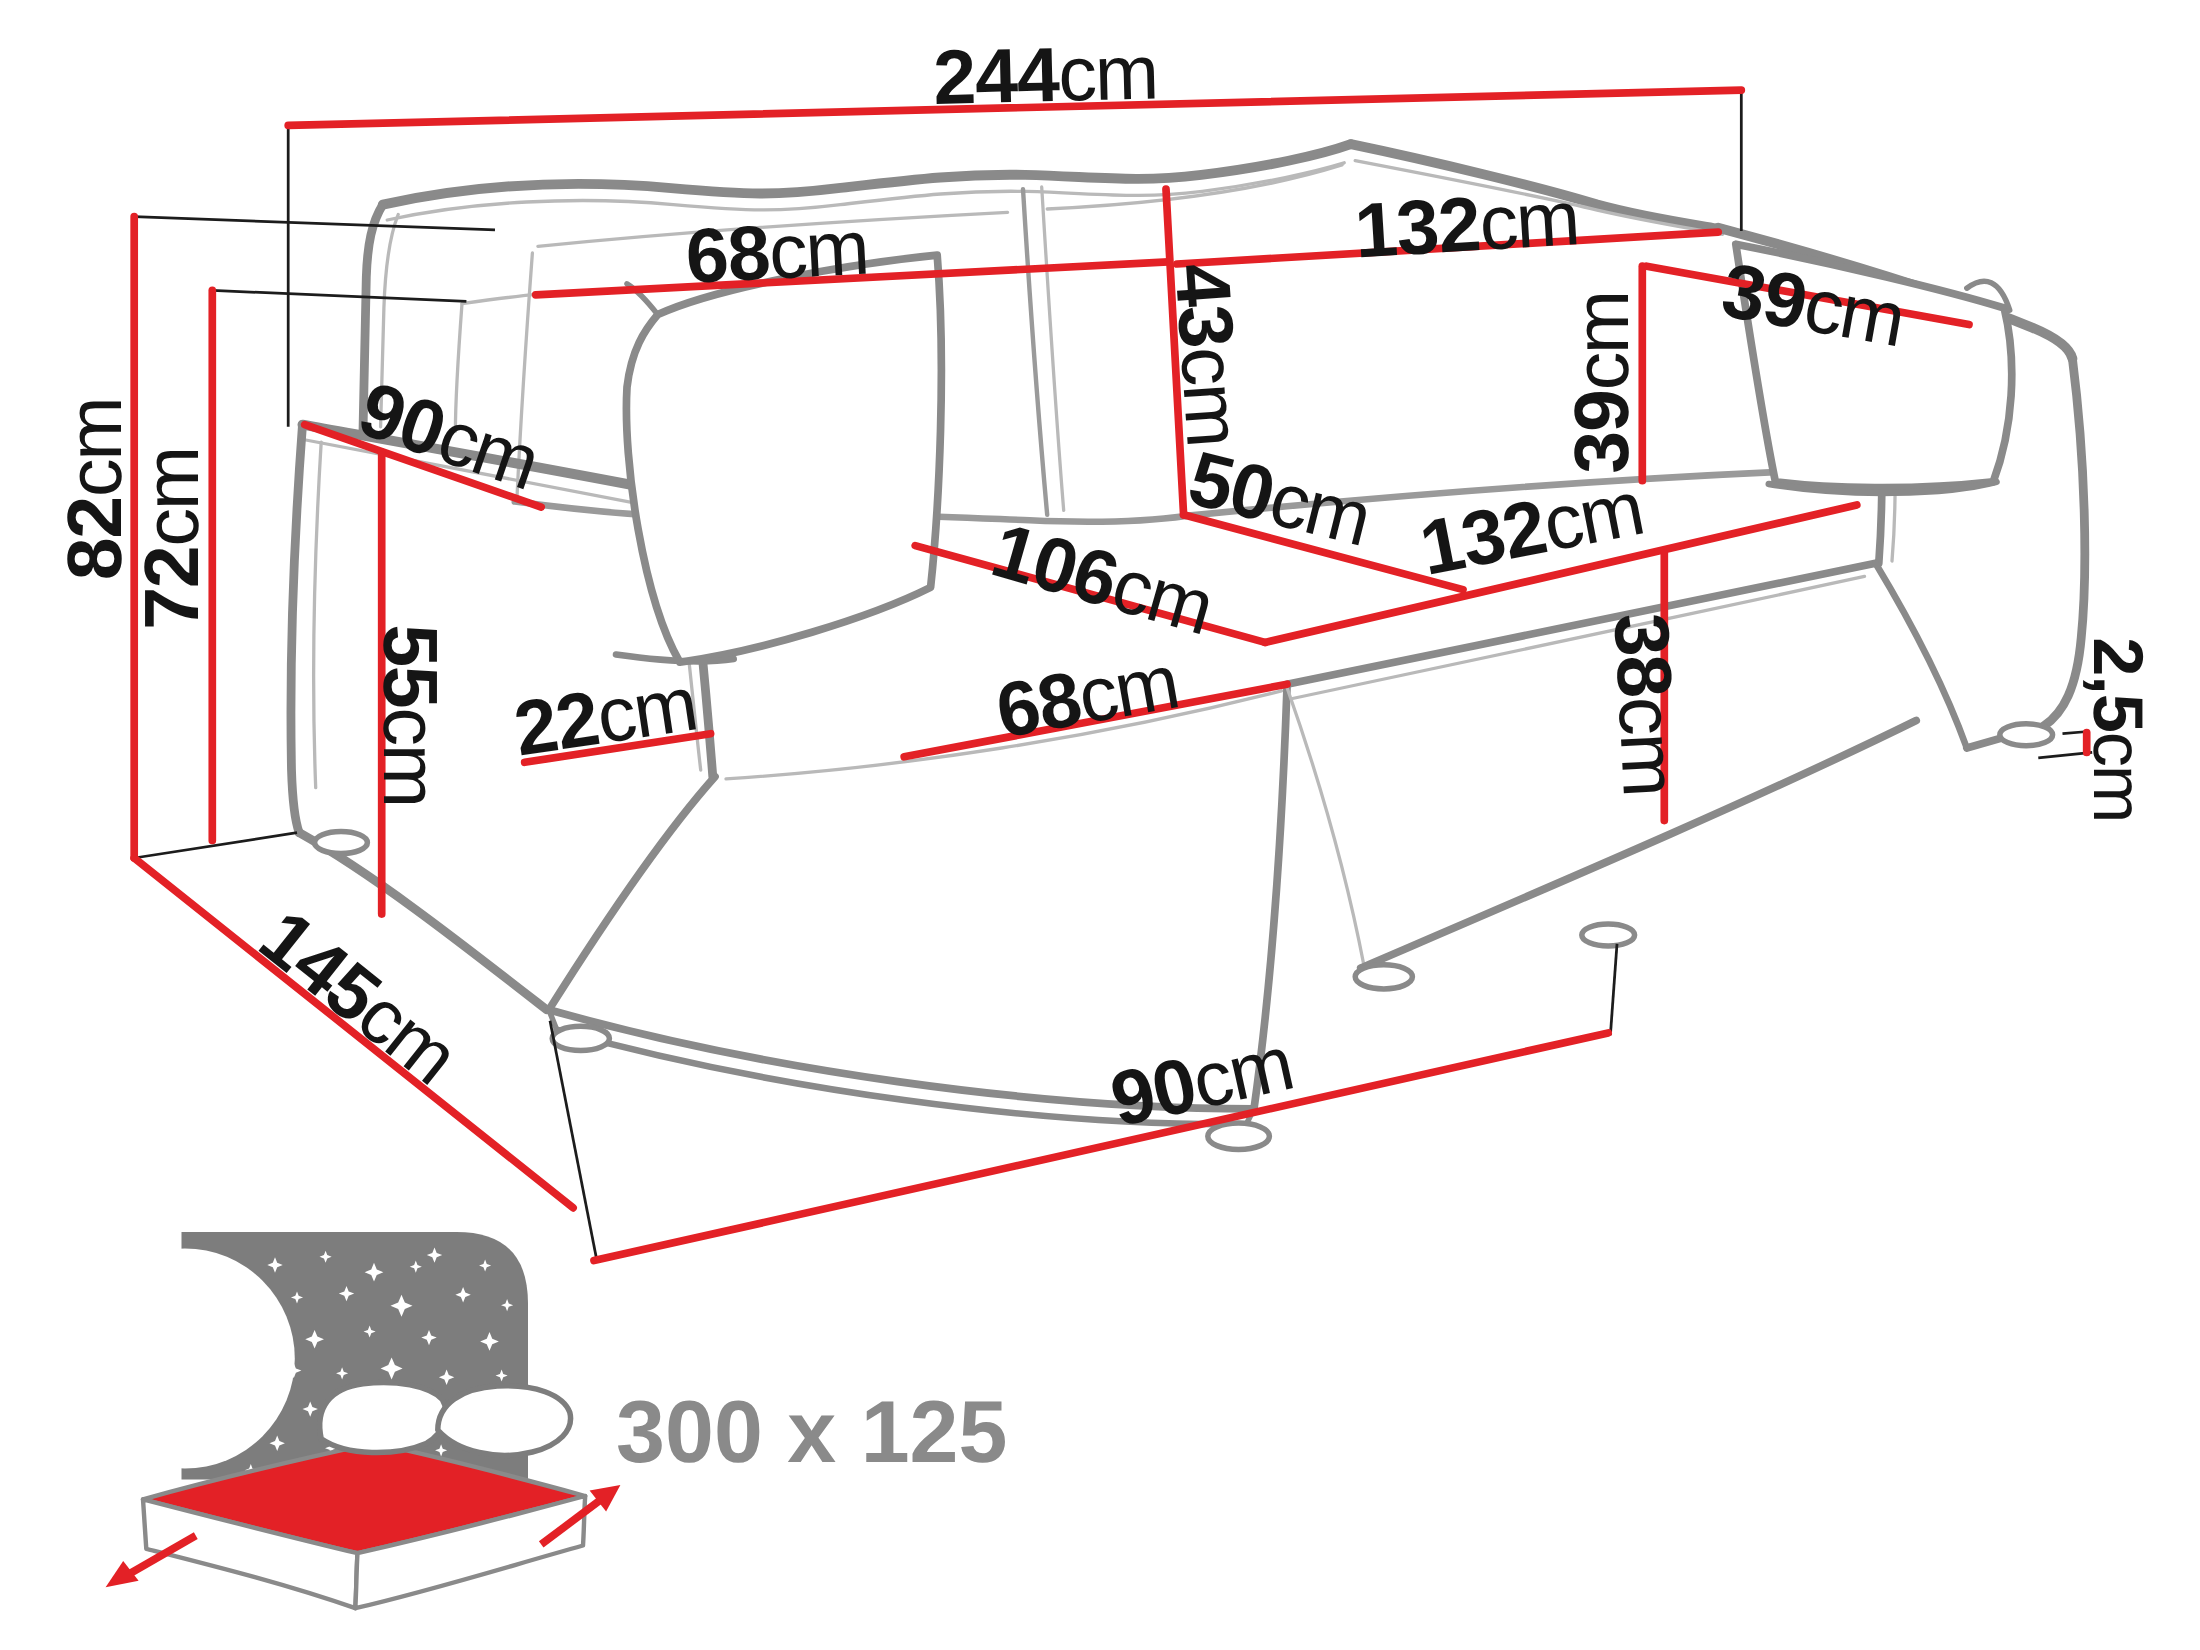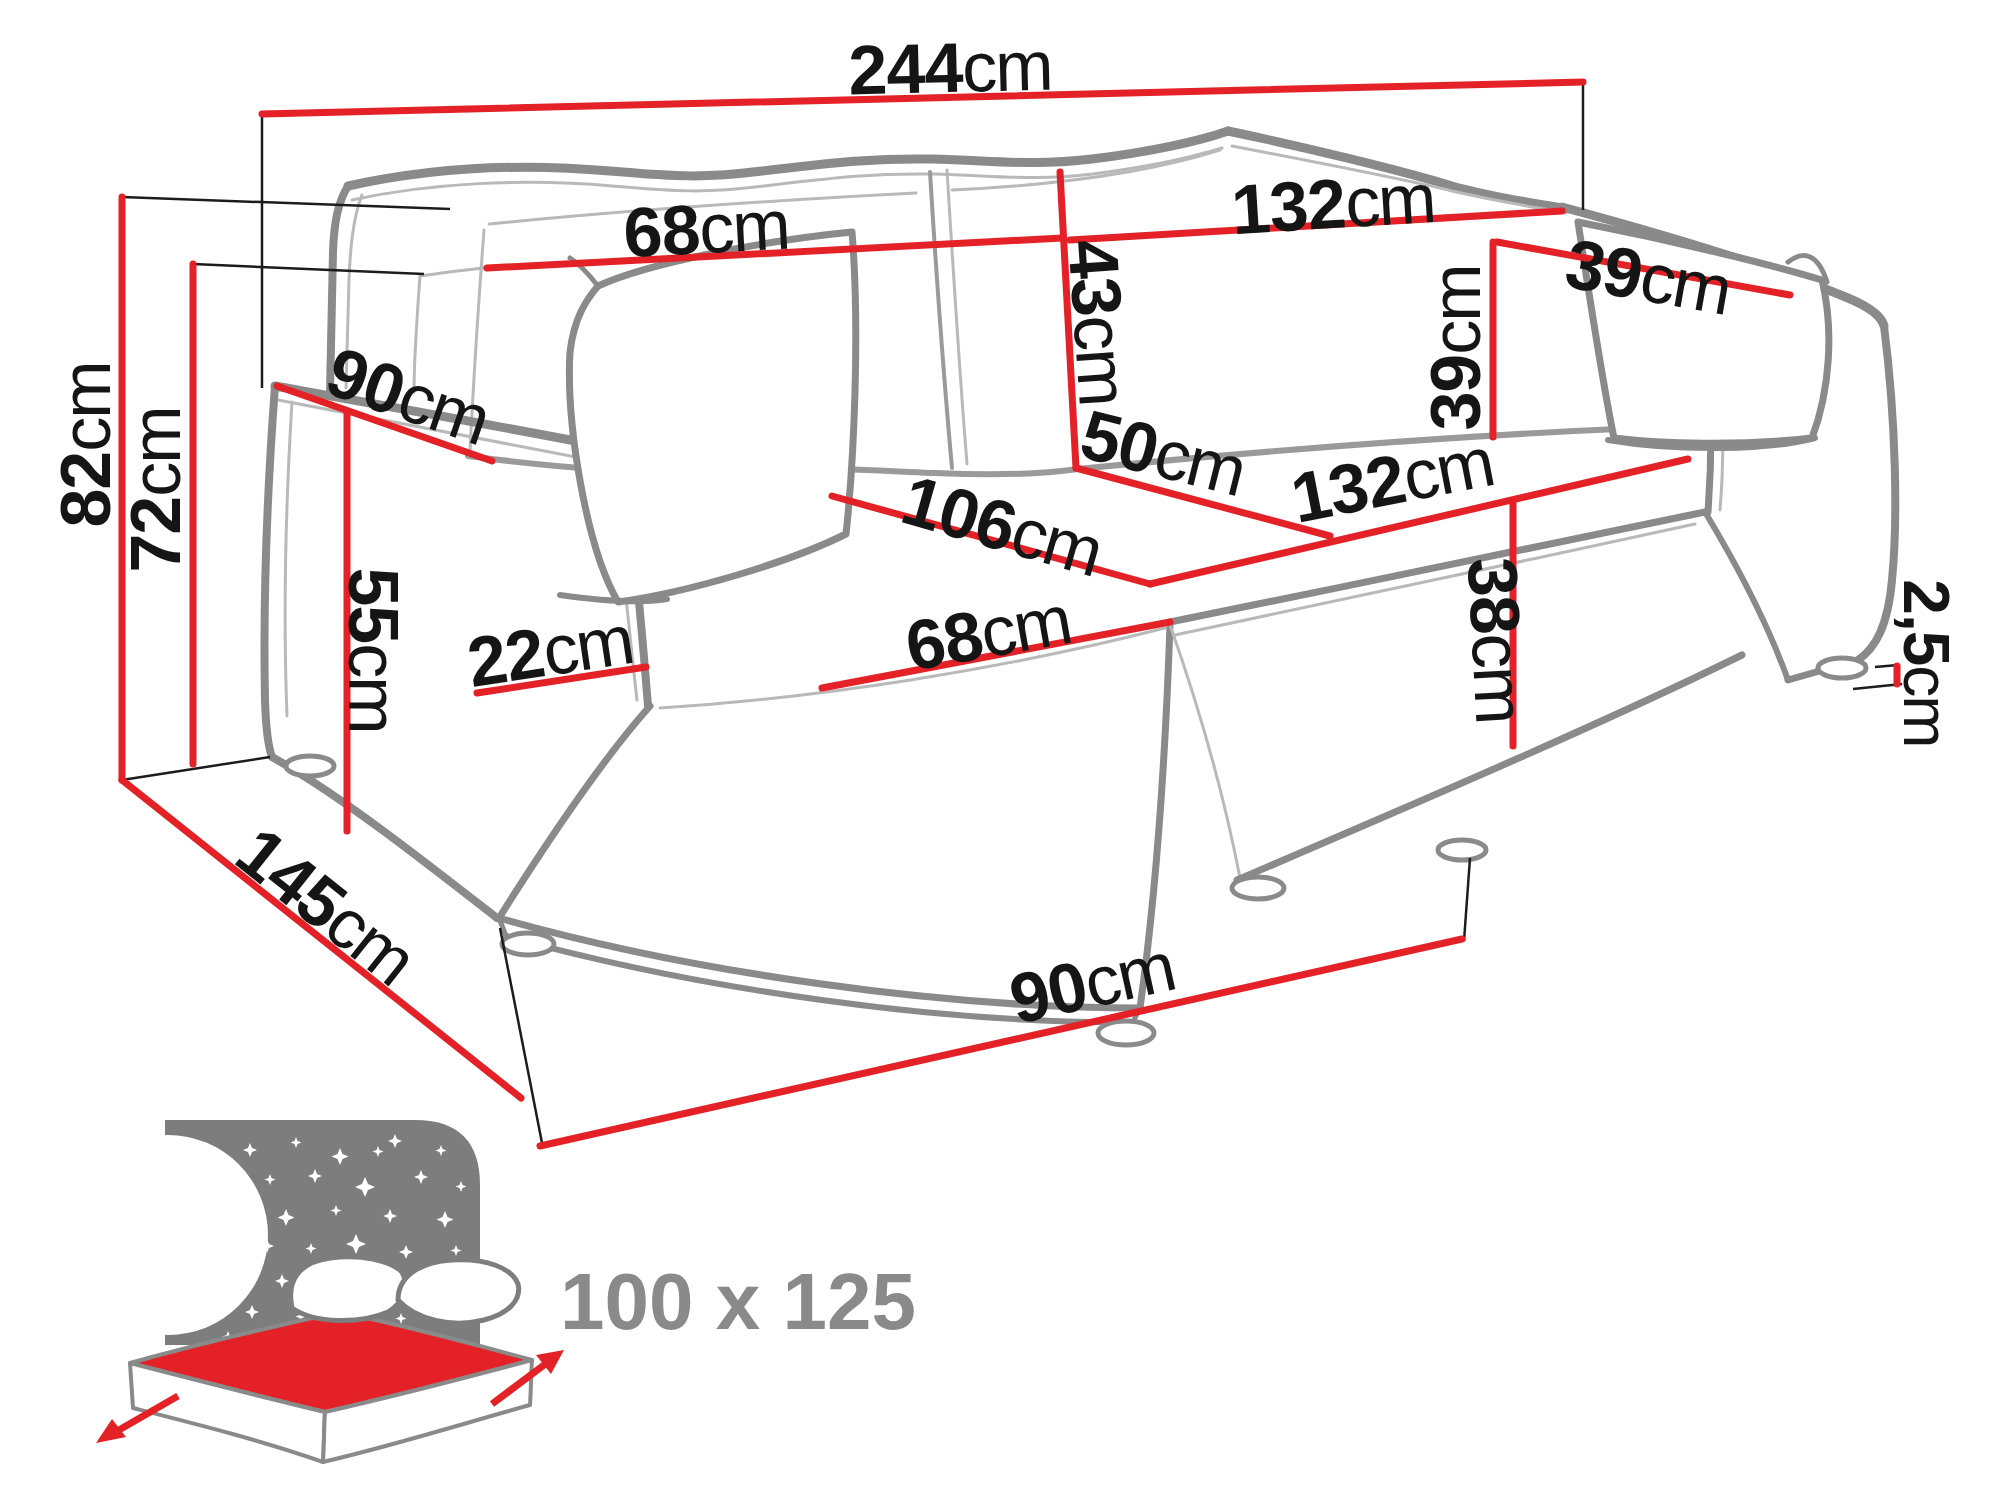--- a/index.html
+++ b/index.html
@@ -231,15 +231,15 @@
 <div class="dim" style="left:1648px;top:277px;--rot:10deg"><b>39</b><span class="u">cm</span></div>
 <div class="dim" style="left:1456px;top:348px;--rot:-90deg"><b>39</b><span class="u">cm</span></div>
 <div class="dim" style="left:1163px;top:453px;--rot:14deg"><b>50</b><span class="u">cm</span></div>
 <div class="dim" style="left:1002px;top:526px;--rot:16deg"><b>106</b><span class="u">cm</span></div>
 <div class="dim" style="left:1392px;top:480px;--rot:-11deg"><b>132</b><span class="u">cm</span></div>
 <div class="dim" style="left:1496px;top:640px;--rot:87deg"><b>38</b><span class="u">cm</span></div>
 <div class="dim" style="left:988px;top:633px;--rot:-10deg"><b>68</b><span class="u">cm</span></div>
 <div class="dim" style="left:1092px;top:983px;--rot:-12.5deg"><b>90</b><span class="u">cm</span></div>
 <div class="dim" style="left:1926px;top:663px;--rot:90deg;font-size:64px"><b>2,5</b><span class="u">cm</span></div>
 
-<div class="sleep-size" style="left:560px;top:1302px">100 x 125</div>
+<div class="sleep-size" style="left:560px;top:1302px">300 x 125</div>
 
 </div>
 
 </body></html>

